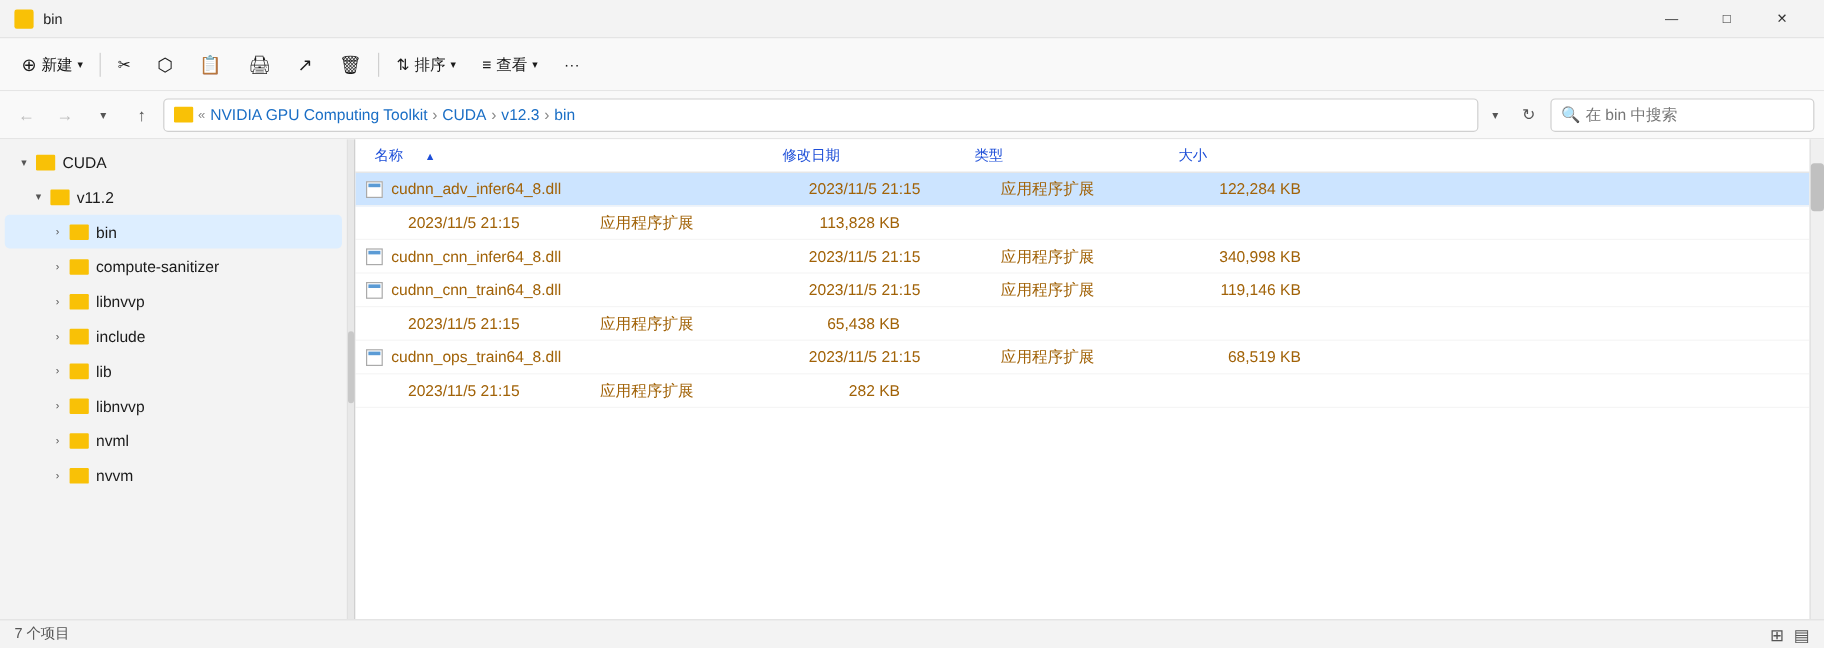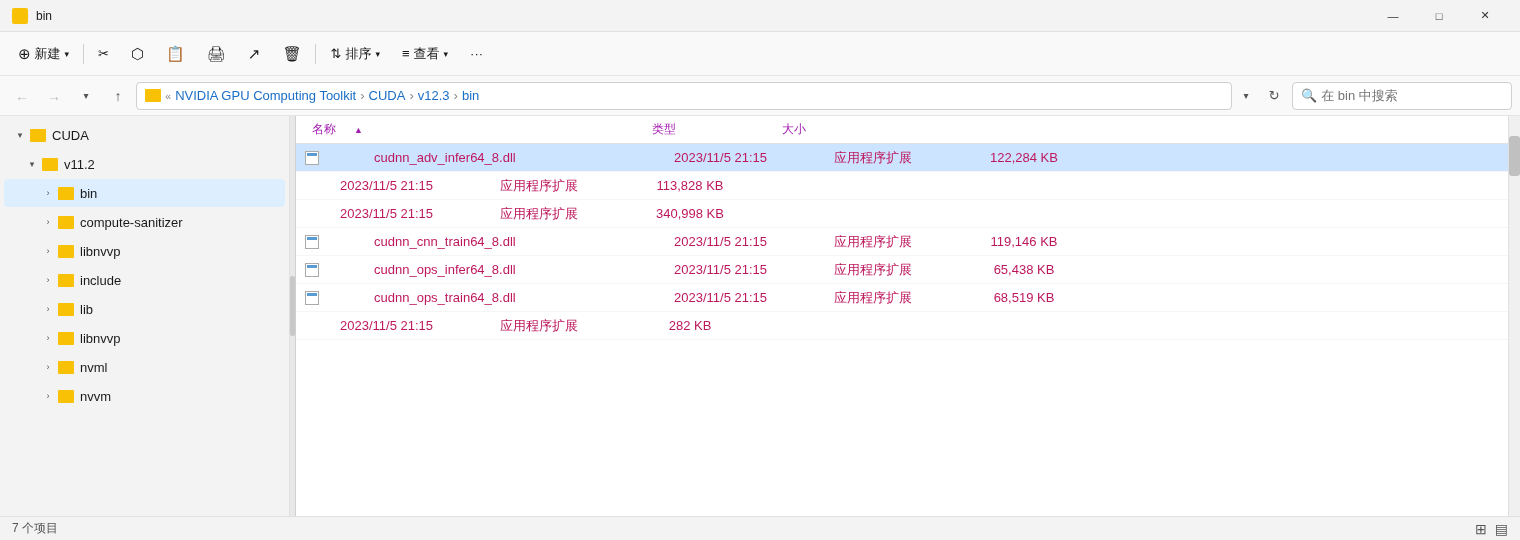--- a/index.html
+++ b/index.html
@@ -232,32 +232,32 @@
     .file-list-header {
       display: flex;
       align-items: center;
       height: 28px;
       border-bottom: 1px solid #e0e0e0;
       background: white;
       padding: 0 8px;
     }
     .col-header {
       font-size: 12px;
-      color: #a21caf;
+      color: #1d4ed8;
       cursor: pointer;
       padding: 0 8px;
       height: 100%;
       display: flex;
       align-items: center;
       gap: 18px;
     }
     .col-name { flex: 0 0 340px; }
     .col-date { flex: 0 0 160px; }
     .col-type { flex: 0 0 130px; }
-    .col-size { flex: 0 0 120px; text-align: right; justify-content: flex-start; }
+    .col-size { flex: 0 0 120px; text-align: right; justify-content: center; }
 
     .file-list {
       flex: 1;
       overflow-y: auto;
     }
     .file-row {
       display: flex;
       align-items: center;
       height: 28px;
       padding: 0 8px;
@@ -285,30 +285,29 @@
       content: '';
       position: absolute;
       top: 1px;
       left: 1px;
       right: 1px;
       height: 3px;
       background: #5b9bd5;
     }
     .cell {
       font-size: 13px;
-      color: #be185d;
+      color: #a16207;
       white-space: nowrap;
       overflow: hidden;
       text-overflow: ellipsis;
-      gap: 48px;
     }
     .cell-name { flex: 0 0 334px; display: flex; align-items: center; }
     .cell-date { flex: 0 0 160px; margin-left: 36px; }
     .cell-type { flex: 0 0 130px; }
-    .cell-size { flex: 0 0 120px; text-align: center; }
+    .cell-size { flex: 0 0 120px; text-align: right; }
 
     
     .status-bar {
       height: 24px;
       background: #f3f3f3;
       border-top: 1px solid #e0e0e0;
       display: flex;
       align-items: center;
       padding: 0 12px;
       font-size: 12px;
@@ -479,20 +478,23 @@
     <div style="position:absolute; top:40%; left:0; right:0; height:60px; background:#c8c8c8; border-radius:3px;"></div>
   </div>
 
   <div class="file-list-container">
 
     <div class="file-list-header">
       <div class="col-header col-name">
         <span>名称</span>
         <span style="font-size:9px;">▲</span>
       </div>
+      <div class="col-header col-date">
+        <span>修改日期</span>
+      </div>
       <div class="col-header col-type">
         <span>类型</span>
       </div>
       <div class="col-header col-size">
         <span>大小</span>
       </div>
     </div>
 
     <div class="file-list" id="file-list">
         <div class="file-row selected">
@@ -505,42 +507,42 @@
       <div class="cell cell-date">2023/11/5 21:15</div>
       <div class="cell cell-type">应用程序扩展</div>
       <div class="cell cell-size">122,284 KB</div>
     </div>
         <div class="file-row">
       <div class="cell cell-date">2023/11/5 21:15</div>
       <div class="cell cell-type">应用程序扩展</div>
       <div class="cell cell-size">113,828 KB</div>
     </div>
         <div class="file-row">
+      <div class="cell cell-name">
+        <div class="file-icon">
+          <div class="dll-icon"></div>
+        </div>
+        <span>cudnn_cnn_infer64_8.dll</span>
+      </div>
       <div class="cell cell-date">2023/11/5 21:15</div>
       <div class="cell cell-type">应用程序扩展</div>
       <div class="cell cell-size">340,998 KB</div>
     </div>
         <div class="file-row">
       <div class="cell cell-name">
         <div class="file-icon">
           <div class="dll-icon"></div>
         </div>
         <span>cudnn_cnn_train64_8.dll</span>
       </div>
       <div class="cell cell-date">2023/11/5 21:15</div>
       <div class="cell cell-type">应用程序扩展</div>
       <div class="cell cell-size">119,146 KB</div>
     </div>
         <div class="file-row">
-      <div class="cell cell-name">
-        <div class="file-icon">
-          <div class="dll-icon"></div>
-        </div>
-        <span>cudnn_ops_infer64_8.dll</span>
-      </div>
       <div class="cell cell-date">2023/11/5 21:15</div>
       <div class="cell cell-type">应用程序扩展</div>
       <div class="cell cell-size">65,438 KB</div>
     </div>
         <div class="file-row">
       <div class="cell cell-name">
         <div class="file-icon">
           <div class="dll-icon"></div>
         </div>
         <span>cudnn_ops_train64_8.dll</span>

